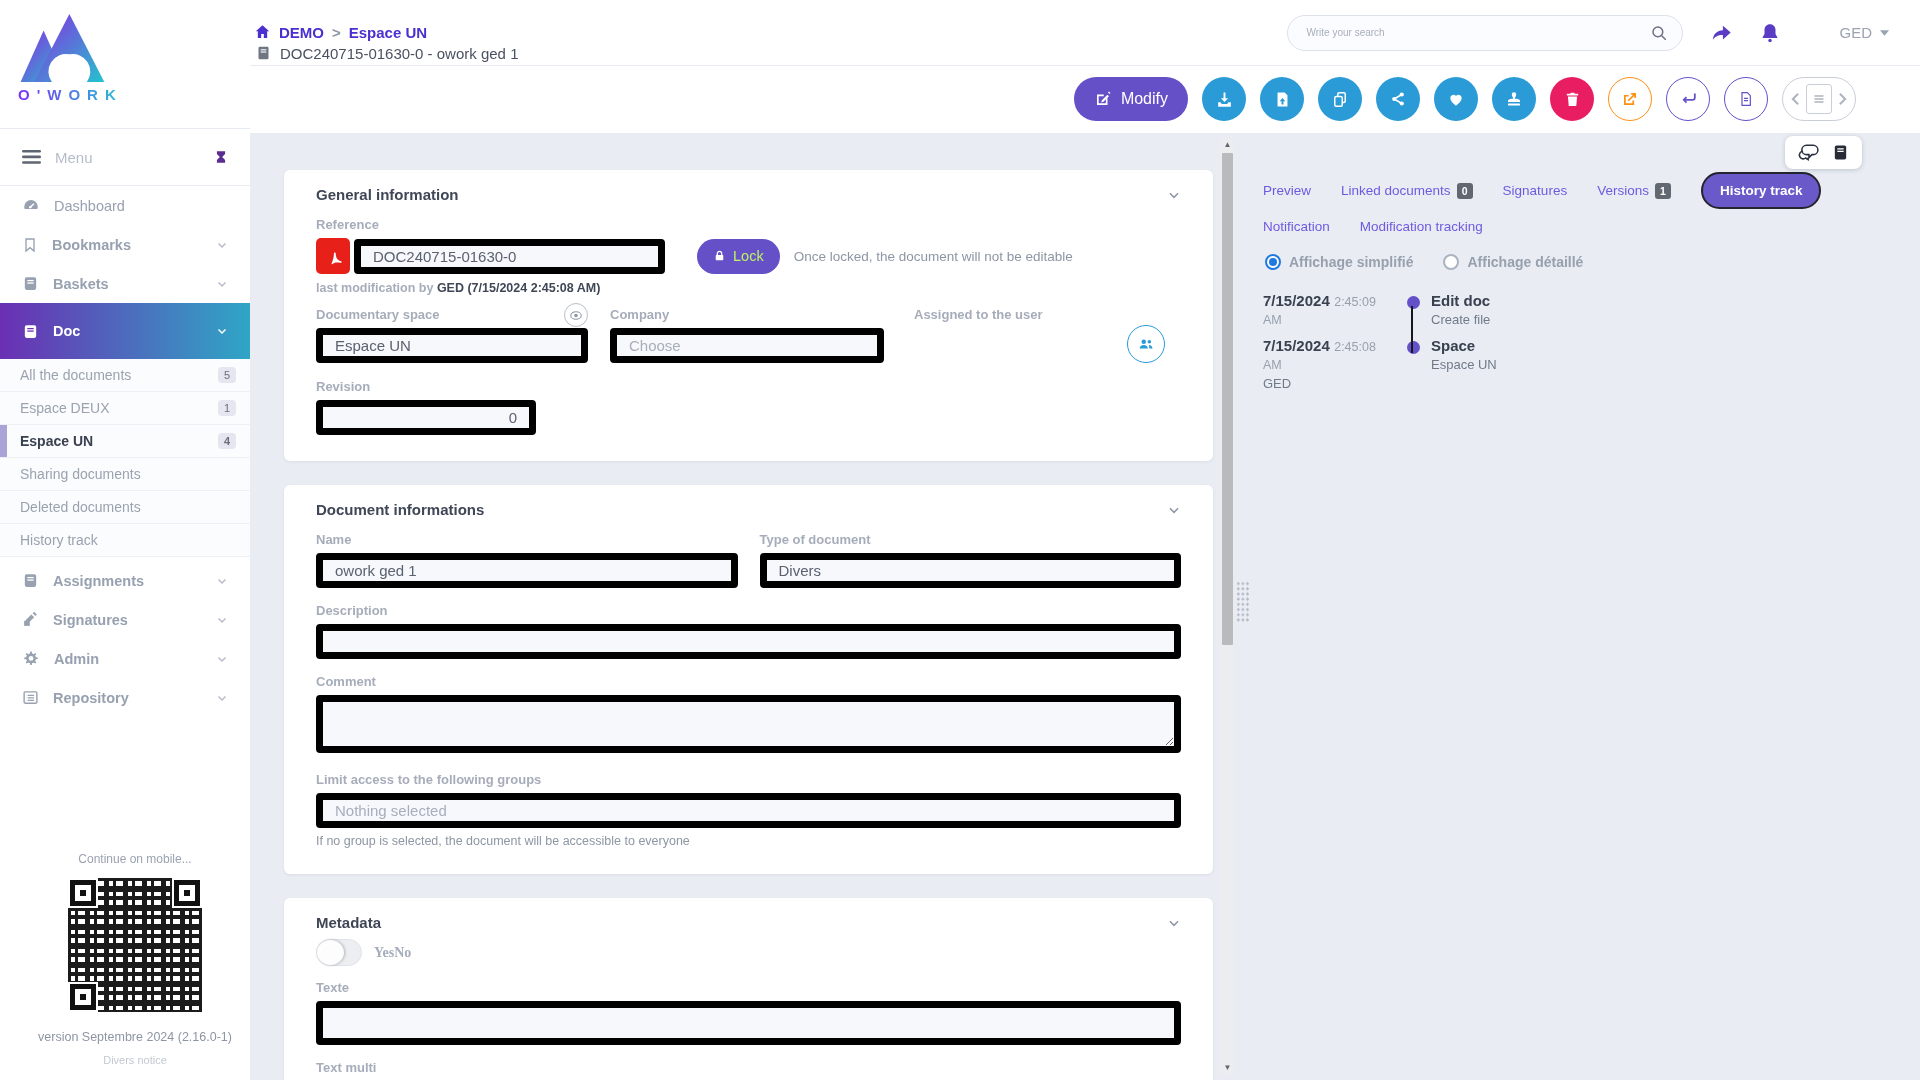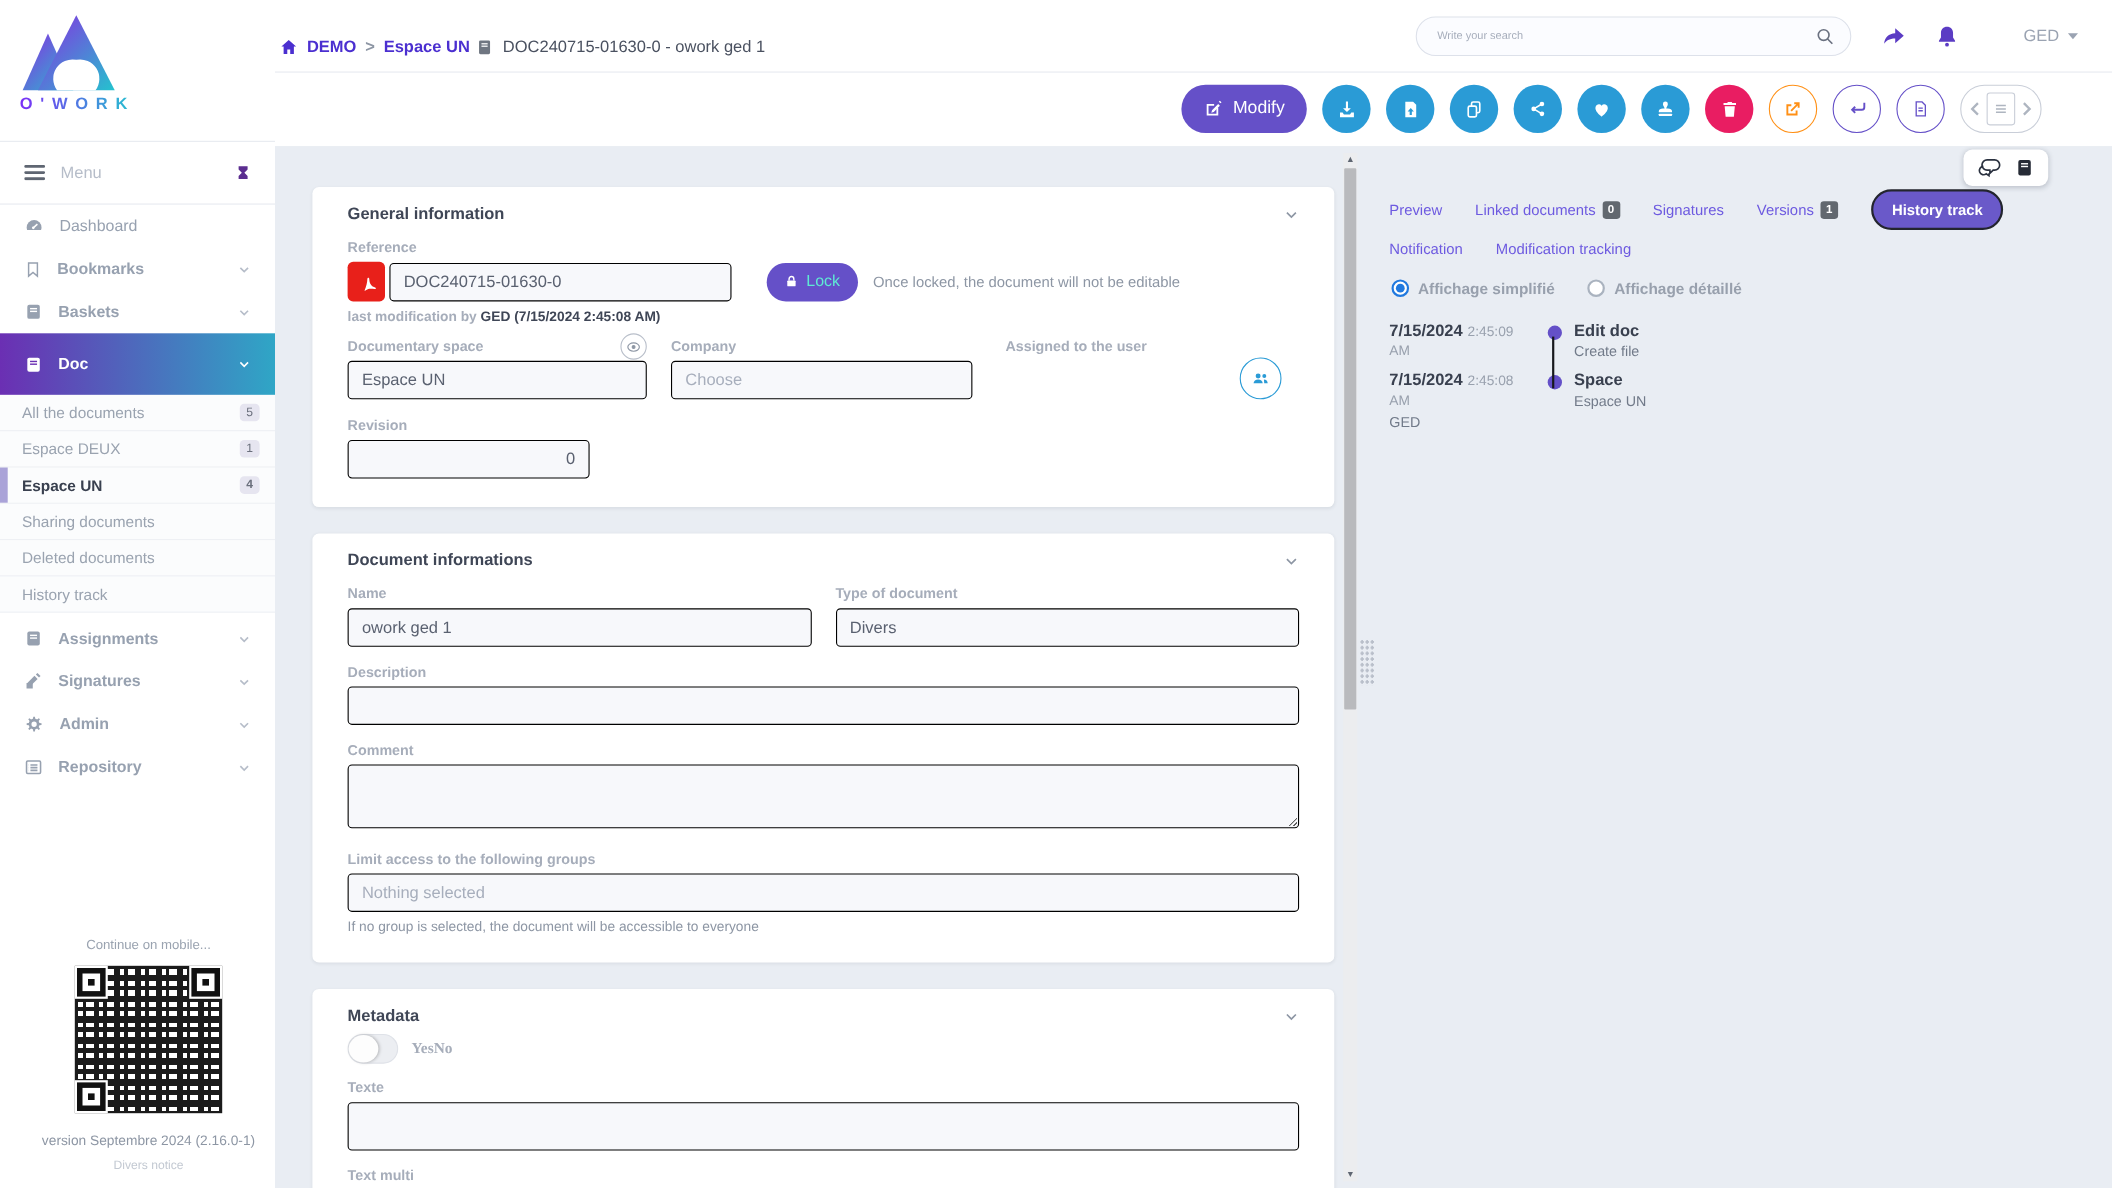--- a/index.html
+++ b/index.html
@@ -36,21 +36,21 @@
   .finder::before { content:""; position:absolute; inset:2px; border:5px solid #111; }
   .finder::after { content:""; position:absolute; inset:12px; background:#111; }
   .finder.tl { left:2px; top:2px; } .finder.tr { right:2px; top:2px; } .finder.bl { left:2px; bottom:2px; }
   .version-text { font-size:12.5px; color:#8d96a4; margin-top:16px; }
   .legal { font-size:11px; color:#c3c9d2; margin-top:10px; cursor:pointer; }
 
   
   .main { flex:1; display:flex; flex-direction:column; min-width:0; }
   .header { height:133px; background:#fff; flex:none; }
   .header-row1 { height:66px; display:flex; align-items:center; border-bottom:1px solid #e7eaf0; padding:0 30px 0 4px; }
-  .crumbs { display:flex; flex-direction:row; gap:4px;margin-top:20px; }
+  .crumbs { display:flex; flex-direction:column; gap:4px;margin-top:20px; }
   .crumb-line1 { display:flex; align-items:center; gap:8px; font-size:15px; font-weight:bold; color:#4b2fd0; }
   .crumb-sep { color:#8d96a4; font-weight:bold; }
   .crumb-line2 { display:flex; align-items:center; gap:9px; font-size:15px; color:#4a5160; padding-left:2px; }
   .search-zone { margin-left:auto; display:flex; align-items:center; }
   .search-pill { width:396px; height:36px; border:1px solid #dde1ea; background:#fbfcff; border-radius:18px; display:flex; align-items:center; padding:0 14px 0 18px; }
   .search-pill input { border:0; outline:0; background:transparent; flex:1; font-size:10px; color:#5a6170; font-family:inherit; }
   .search-pill input::placeholder { color:#a7aebc; }
   .icon-btn { background:none; border:0; cursor:pointer; display:flex; align-items:center; justify-content:center; }
   .share-top { margin-left:26px; } .bell-top { margin-left:24px; }
   .user-menu { margin-left:58px; display:flex; align-items:center; gap:7px; color:#9aa3b2; font-size:15px; cursor:pointer; }
@@ -66,28 +66,28 @@
   .nav-group .mid { width:26px; height:30px; border:1px solid #c9ced8; border-radius:3px; display:flex; align-items:center; justify-content:center; }
 
   .content { flex:1; position:relative; background:#e9edf3; overflow:hidden; }
 
   
   .form-col { position:absolute; left:34px; top:37px; width:929px; display:flex; flex-direction:column; gap:24px; }
   .card { background:#fff; border-radius:6px; box-shadow:0 1px 3px rgba(40,50,70,.08); padding:16px 32px 26px; position:relative; }
   .card-title-row { display:flex; align-items:center; justify-content:space-between; margin-bottom:14px; }
   .card-title { font-size:15px; font-weight:bold; color:#3f4656; }
   .fld-label { font-size:13px; font-weight:bold; color:#a6adba; margin-bottom:6px; display:block; }
-  .inp { height:35px; width:100%; border:1px solid #000000; border-radius:4px; background:#f7f8fb; padding:0 12px; font-size:15px; color:#5a6170; font-family:inherit; }
+  .inp { height:35px; width:100%; border:7px solid #000000; border-radius:4px; background:#f7f8fb; padding:0 12px; font-size:15px; color:#5a6170; font-family:inherit; }
   .inp::placeholder { color:#a7aebc; }
   textarea.inp { padding-top:8px; resize:vertical; }
   .row { display:flex; }
   .ref-row { align-items:center; gap:2px; }
   .pdf-ic { width:34px; height:36px; border-radius:5px; background:#e8201a; display:flex; align-items:center; justify-content:center; flex:none; }
   .ref-input { width:311px; margin-left:2px; }
-  .btn-lock { margin-left:30px; height:35px; border:0; border-radius:18px; background:#6550c8; color:#5eead4; font-size:14.5px; font-family:inherit; display:flex; align-items:center; gap:7px; padding:0 16px; cursor:pointer; }
+  .btn-lock { margin-left:30px; height:35px; border:0; border-radius:18px; background:#6550c8; color:#bef264; font-size:14.5px; font-family:inherit; display:flex; align-items:center; gap:7px; padding:0 16px; cursor:pointer; }
   .lock-hint { margin-left:12px; font-size:13.5px; color:#8d96a4; }
   .lastmod { font-size:12.5px; color:#a6adba; font-weight:bold; margin:7px 0 12px; }
   .lastmod b { color:#3f4656; }
   .gen-grid { display:flex; margin-bottom:16px; }
   .gcol1 { width:272px; } .gcol2 { width:274px; margin-left:22px; } .gcol3 { flex:1; margin-left:30px; position:relative; }
   .label-with-eye { display:flex; align-items:flex-start; justify-content:space-between; }
   .eye-circle { width:24px; height:24px; border:1px solid #b9bfca; border-radius:50%; display:flex; align-items:center; justify-content:center; color:#8d96a4; margin-top:-4px; background:#fff; cursor:pointer; }
   .users-btn { position:absolute; right:16px; top:18px; width:38px; height:38px; border-radius:50%; border:1.5px solid #2a9bd6; background:#fff; color:#2a9bd6; display:flex; align-items:center; justify-content:center; cursor:pointer; }
   .rev-input { width:220px; text-align:right; }
   .two-col { display:flex; gap:22px; margin-bottom:15px; }

